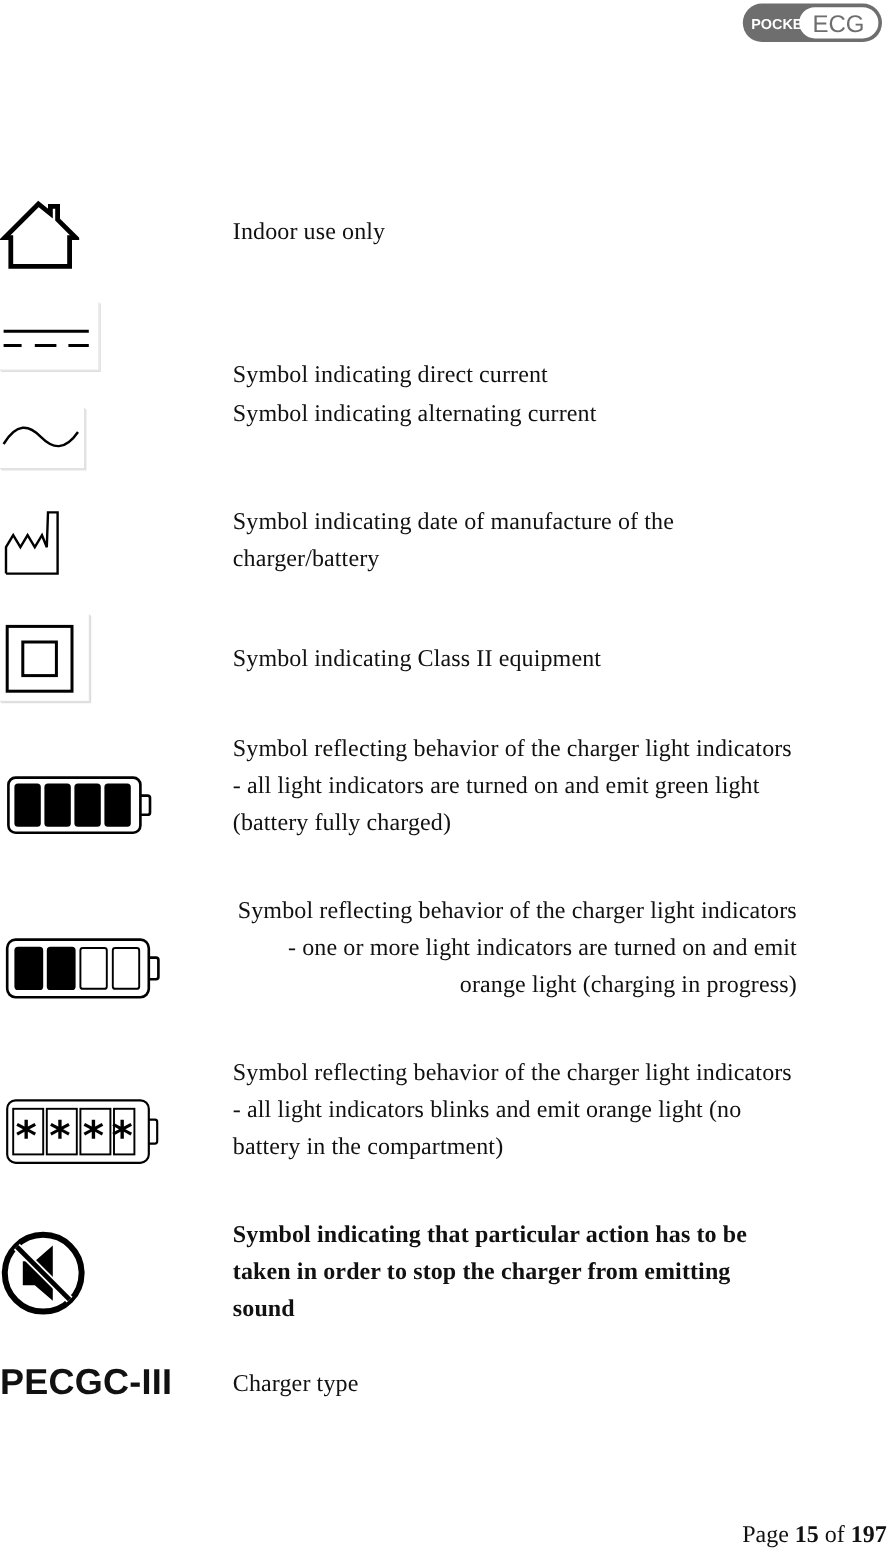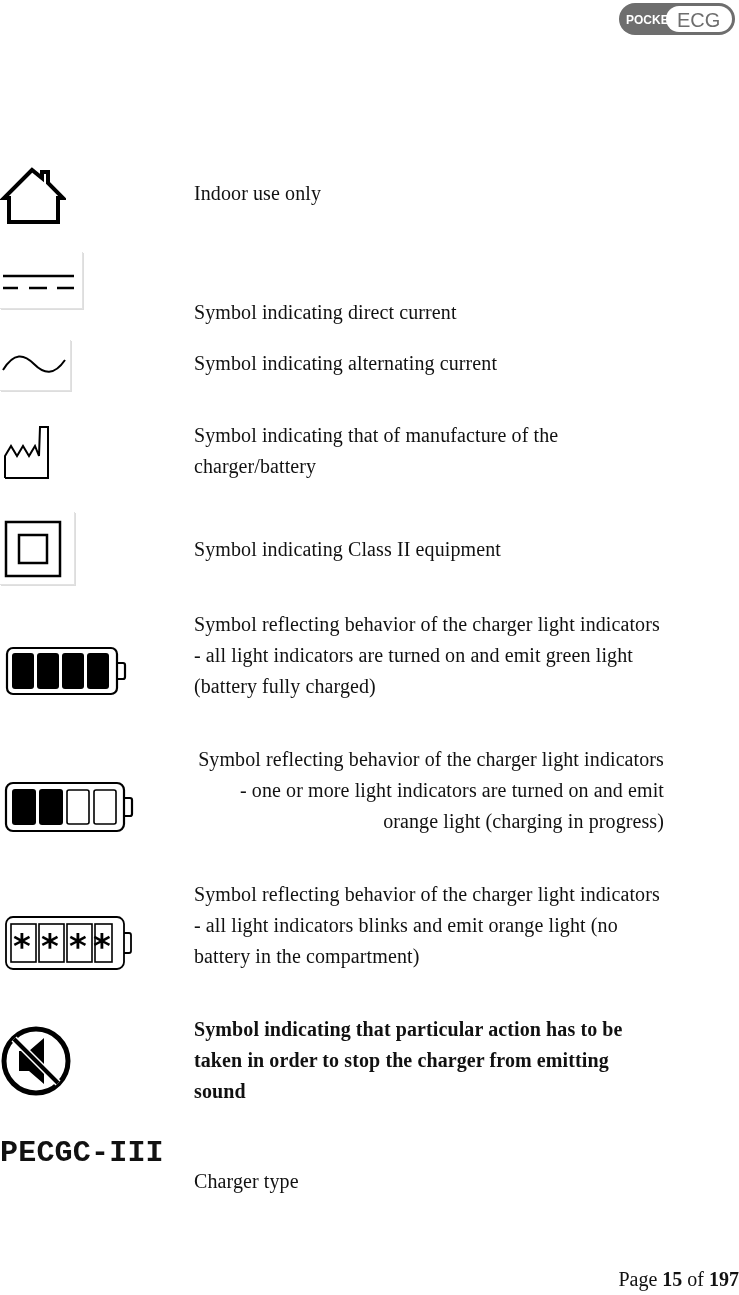--- a/index.html
+++ b/index.html
@@ -2,21 +2,21 @@
 <html><head>
 <meta charset="utf-8">
 <style>
   html, body { margin:0; padding:0; background:#ffffff; }
   body { width:739px; height:1295px; position:relative; overflow:hidden;
          font-family:"DejaVu Serif", "Liberation Serif", serif; color:#111; }
   .logo { position:absolute; left:618px; top:2px; width:118px; height:34px; }
   .icon { position:absolute; left:0; }
   .desc { position:absolute; left:194px; width:470px; font-size:20px; line-height:31px;
           font-family:"Liberation Serif", "DejaVu Serif", serif; letter-spacing:0.1px; }
-  .model { position:absolute; left:0; top:1136px; font-family:Liberation Mono, monospace;
+  .model { position:absolute; left:0; top:1136px; font-family:Liberation Sans, sans-serif;
            font-weight:bold; font-size:30px; letter-spacing:0.2px; }
   .footer { position:absolute; right:0; top:1268px; font-size:20px;
             font-family:"Liberation Serif", "DejaVu Serif", serif; }
   .footer b { font-weight:bold; }
   .framebox { position:absolute; background:#fff; box-shadow:1px 1px 0 #ddd; border-right:1px solid #e2e2e2; border-bottom:1px solid #e2e2e2; }
 </style>
 </head>
 <body>
 
 <div class="logo">
@@ -43,28 +43,28 @@
     <line x1="57" y1="36" x2="74" y2="36" stroke="#000" stroke-width="2.5"></line>
   </svg>
 </div>
 <div class="desc" style="top:265px;margin-top:32px;">Symbol indicating direct current</div>
 
 <div class="framebox" style="left:0;top:340px;width:70px;height:50px;">
   <svg width="70" height="50" viewBox="0 0 70 50">
     <path d="M3,30 C14,12 24,14 34,24 C44,34 54,36 65,20" fill="none" stroke="#000" stroke-width="2"></path>
   </svg>
 </div>
-<div class="desc" style="top:348px;">Symbol indicating alternating current</div>
+<div class="desc" style="top:330px;">Symbol indicating alternating current</div>
 
 <div class="icon" style="top:424px;">
   <svg width="52" height="58" viewBox="0 0 52 58">
     <polyline points="5,54 5,32 11,22 17,32 23,22 29,32 35,22 39,32 40,3 48,3 48,54 5,54" fill="none" stroke="#000" stroke-width="2"></polyline>
   </svg>
 </div>
-<div class="desc" style="top:420px;">Symbol indicating that of manufacture of the charger/battery</div>
+<div class="desc" style="top:420px;">Symbol indicating date of manufacture of the charger/battery</div>
 
 <div class="framebox" style="left:0;top:512px;width:74px;height:72px;">
   <svg width="74" height="72" viewBox="0 0 74 72">
     <rect x="6" y="10" width="54" height="54" fill="none" stroke="#000" stroke-width="2.5"></rect>
     <rect x="19" y="23" width="28" height="28" fill="none" stroke="#000" stroke-width="2.5"></rect>
   </svg>
 </div>
 <div class="desc" style="top:534px;">Symbol indicating Class II equipment</div>
 
 <div class="icon" style="top:645px;">
@@ -111,20 +111,20 @@
   <svg width="74" height="74" viewBox="0 0 74 74">
     <circle cx="36" cy="37" r="32" fill="none" stroke="#000" stroke-width="5"></circle>
     <polygon points="19,27 29,27 44,14 44,60 29,47 19,47" fill="#000"></polygon>
     <line x1="14" y1="15" x2="58" y2="59" stroke="#fff" stroke-width="7"></line>
     <line x1="14" y1="15" x2="58" y2="59" stroke="#000" stroke-width="4"></line>
   </svg>
 </div>
 <div class="desc" style="top:1014px;font-weight:bold;">Symbol indicating that particular action has to be taken in order to stop the charger from emitting sound</div>
 
 <div class="model">PECGC-III</div>
-<div class="desc" style="top:1138px;margin-top:28px;">Charger type</div>
+<div class="desc" style="top:1138px;">Charger type</div>
 
 <div class="footer">
   <span>Page</span>
   <b>15</b>
   <span>of</span>
   <b>197</b>
 </div>
 
 </body></html>

